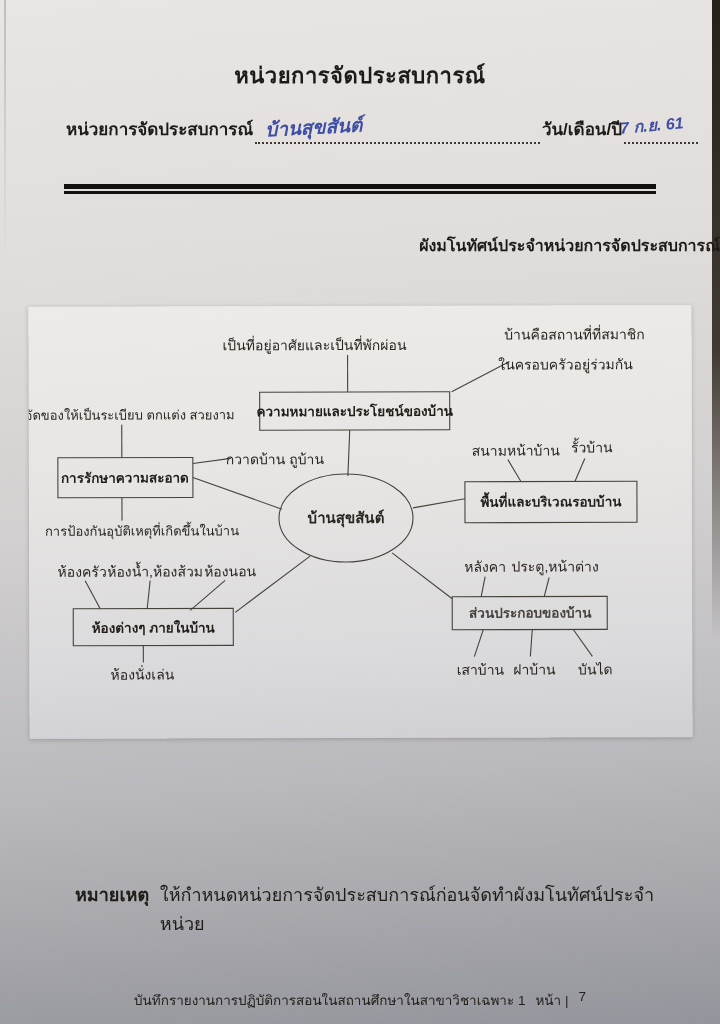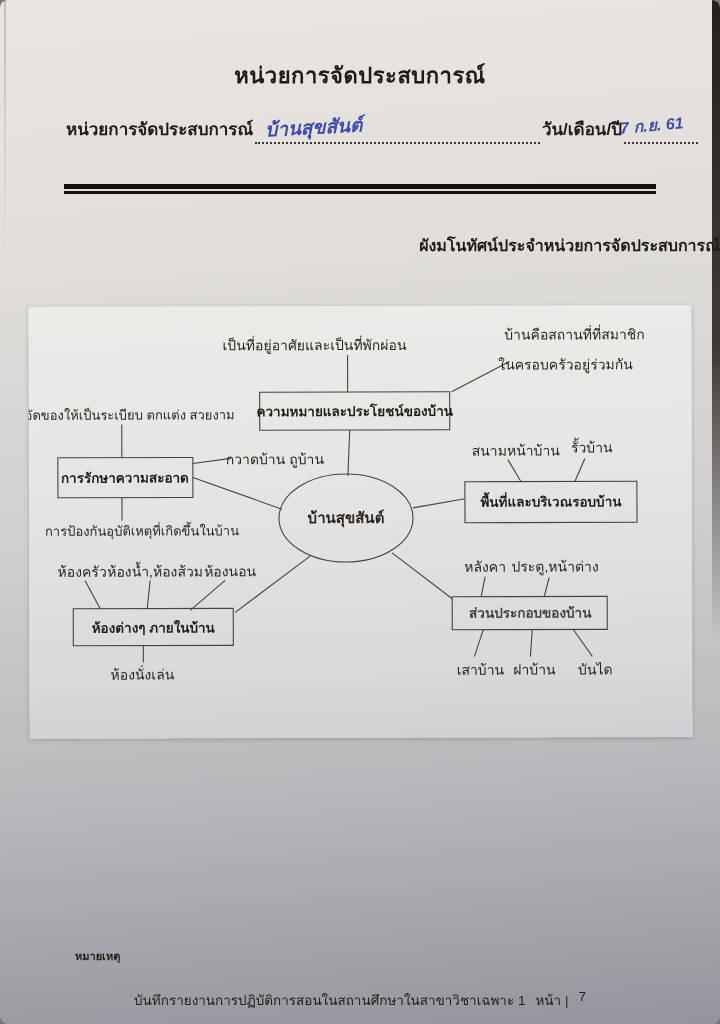--- a/index.html
+++ b/index.html
@@ -1,19 +1,19 @@
 <!DOCTYPE html>
 <html><head>
 <meta charset="utf-8">
 <style>
   html,body { margin:0; padding:0; background:#777; }
   .page {
     position:relative; width:720px; height:1024px; overflow:hidden;
     background: linear-gradient(176deg, #e8e5e2 0%, #e0ddda 25%, #d2d0d0 50%, #b9b8bc 75%, #94959c 100%);
-    font-family:"Liberation Sans", sans-serif; color:#24201c;border-radius:8px;
+    font-family:"Liberation Sans", sans-serif; color:#24201c;
   }
   .edge-strip {
     position:absolute; top:0; right:0; width:8px; height:640px;
     background: linear-gradient(to bottom, rgba(28,22,16,.95) 0%, rgba(38,31,24,.85) 55%, rgba(70,64,58,0) 100%);
   }
   .paper-edge-left {
     position:absolute; top:0; left:4px; width:2px; height:260px;
     background: linear-gradient(to bottom, rgba(120,115,110,.35), rgba(120,115,110,0));
   }
   .doc-title {
@@ -56,22 +56,22 @@
   svg text {
     font-family:"Liberation Sans", sans-serif; fill:#2a2520;
     font-size:14px; text-anchor:middle;
   }
   svg text.node-label { font-weight:bold; font-size:13.5px; fill:#211d19; }
   svg text.node-label.faint { fill:#47423c; }
   svg text.center-label { font-weight:bold; font-size:15px; }
   svg text.small { font-size:13px; }
   svg line, svg rect, svg ellipse { stroke:#46423c; stroke-width:1.1; fill:none; }
   .note-row {
-    position:absolute; top:947px; left:75px; width:580px;
-    display:flex; font-size:11px; color:#1f1c18;
+    position:absolute; top:880px; left:75px; width:580px;
+    display:flex; font-size:18px; color:#1f1c18;
   }
   .note-row .note-label { font-weight:bold; width:88px; }
   .note-row .note-text { margin-left:4px; }
   .footer-row {
     position:absolute; top:989px; left:0; width:720px;
     display:flex; justify-content:center; gap:10px;
     font-size:13.5px; color:#24201c;
   }
 </style>
 </head>
@@ -152,20 +152,21 @@
       <text x="456" y="266">หลังคา</text>
       <text x="526" y="266">ประตู,หน้าต่าง</text>
       <text x="451" y="369">เสาบ้าน</text>
       <text x="505" y="369">ฝาบ้าน</text>
       <text x="566" y="369">บันได</text>
     </svg>
   </div>
 
   <div class="note-row">
     <span class="note-label">หมายเหตุ</span>
+    <span class="note-text">ให้กำหนดหน่วยการจัดประสบการณ์ก่อนจัดทำผังมโนทัศน์ประจำหน่วย</span>
   </div>
 
   <div class="footer-row">
     <span>บันทึกรายงานการปฏิบัติการสอนในสถานศึกษาในสาขาวิชาเฉพาะ 1</span>
     <span>หน้า |</span>
     <span>7</span>
   </div>
 </div>
 
 </body></html>

